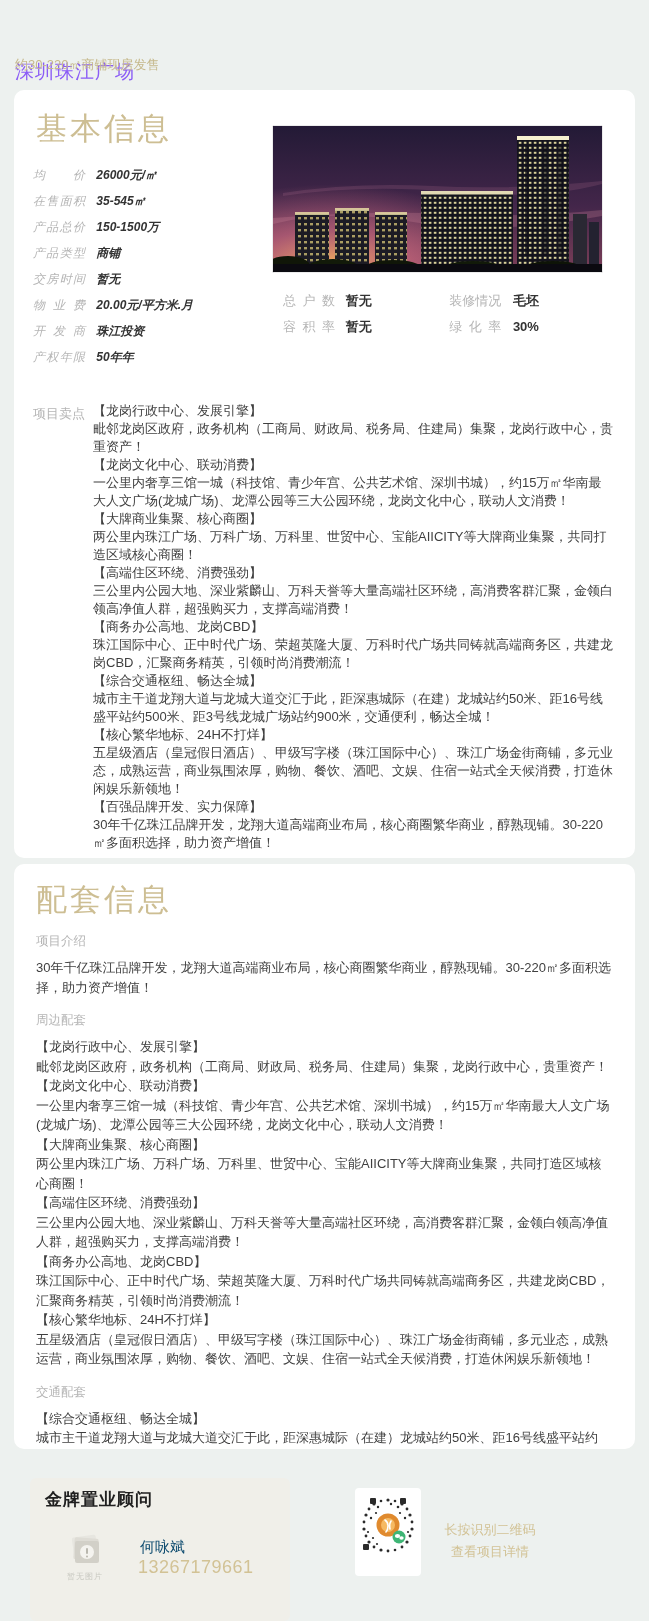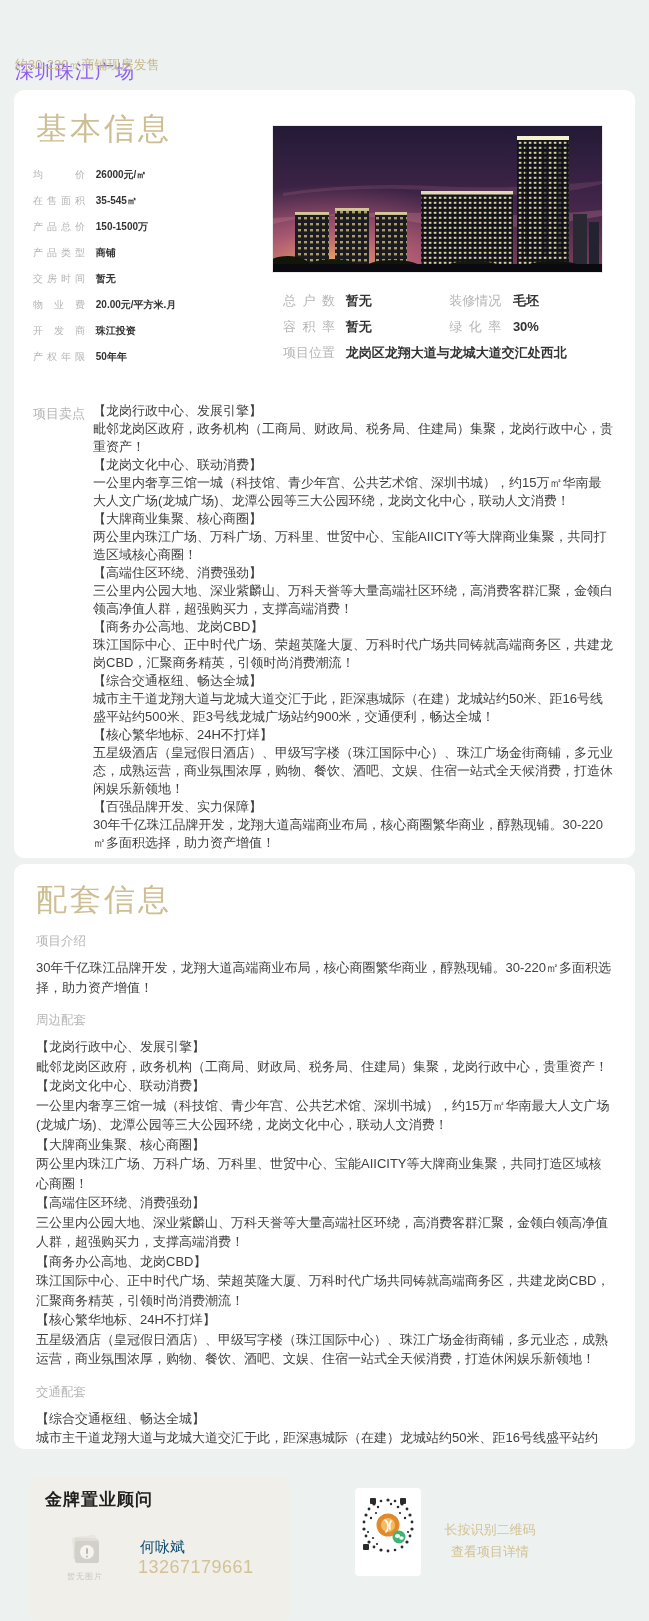--- a/index.html
+++ b/index.html
@@ -13,21 +13,21 @@
 
   
   .card { position:absolute; left:14px; width:621px; background:#fff; border-radius:10px; overflow:hidden; }
   .card-basic { top:90px; height:768px; }
   .card-amen { top:864px; height:585px; }
   .gold-h { font-size:31px; color:#cdbe93; letter-spacing:3px; font-weight:400; }
   .card-basic .gold-h { position:absolute; left:22px; top:18px; }
 
   
   .fields-left { position:absolute; left:19px; top:72px; width:235px; }
-  .frow { height:26px; line-height:26px; white-space:nowrap; font-size:10px; }
+  .frow { height:26px; line-height:26px; white-space:nowrap; font-size:12px;font-style:italic; }
   .flabel { display:inline-block; width:52px; color:#b5b5b5; text-align:justify; text-align-last:justify; vertical-align:top; }
   .fvalue { display:inline-block; margin-left:8px; color:#333; font-weight:600; }
 
   
   .photo { position:absolute; left:258px; top:35px; width:331px; height:148px; border:1px solid #ececec; border-radius:2px; background:#111; }
   .photo svg { display:block; }
 
   
   .fields-right { position:absolute; left:269px; top:198px; width:340px; }
   .frrow { height:26px; line-height:26px; white-space:nowrap; font-size:13px; }
@@ -176,24 +176,20 @@
           </div>
 
           <div class="frrow">
             <span class="fr-a">容积率</span>
             <span class="fr-av">暂无</span>
             <span class="fr-b">绿化率</span>
             <span class="fr-bv">30%</span>
           </div>
 
         </div>
-      <div class="loc-row">
-        <span class="fr-a">项目位置</span>
-        <span class="loc-val">龙岗区龙翔大道与龙城大道交汇处西北</span>
-      </div>
     </div>
 
     <div class="selling-label">项目卖点</div>
     <div class="selling-content">
 
         <div class="sec">
           <div class="sec-title">【龙岗行政中心、发展引擎】</div>
           <div class="sec-body">毗邻龙岗区政府，政务机构（工商局、财政局、税务局、住建局）集聚，龙岗行政中心，贵重资产！</div>
         </div>
 

